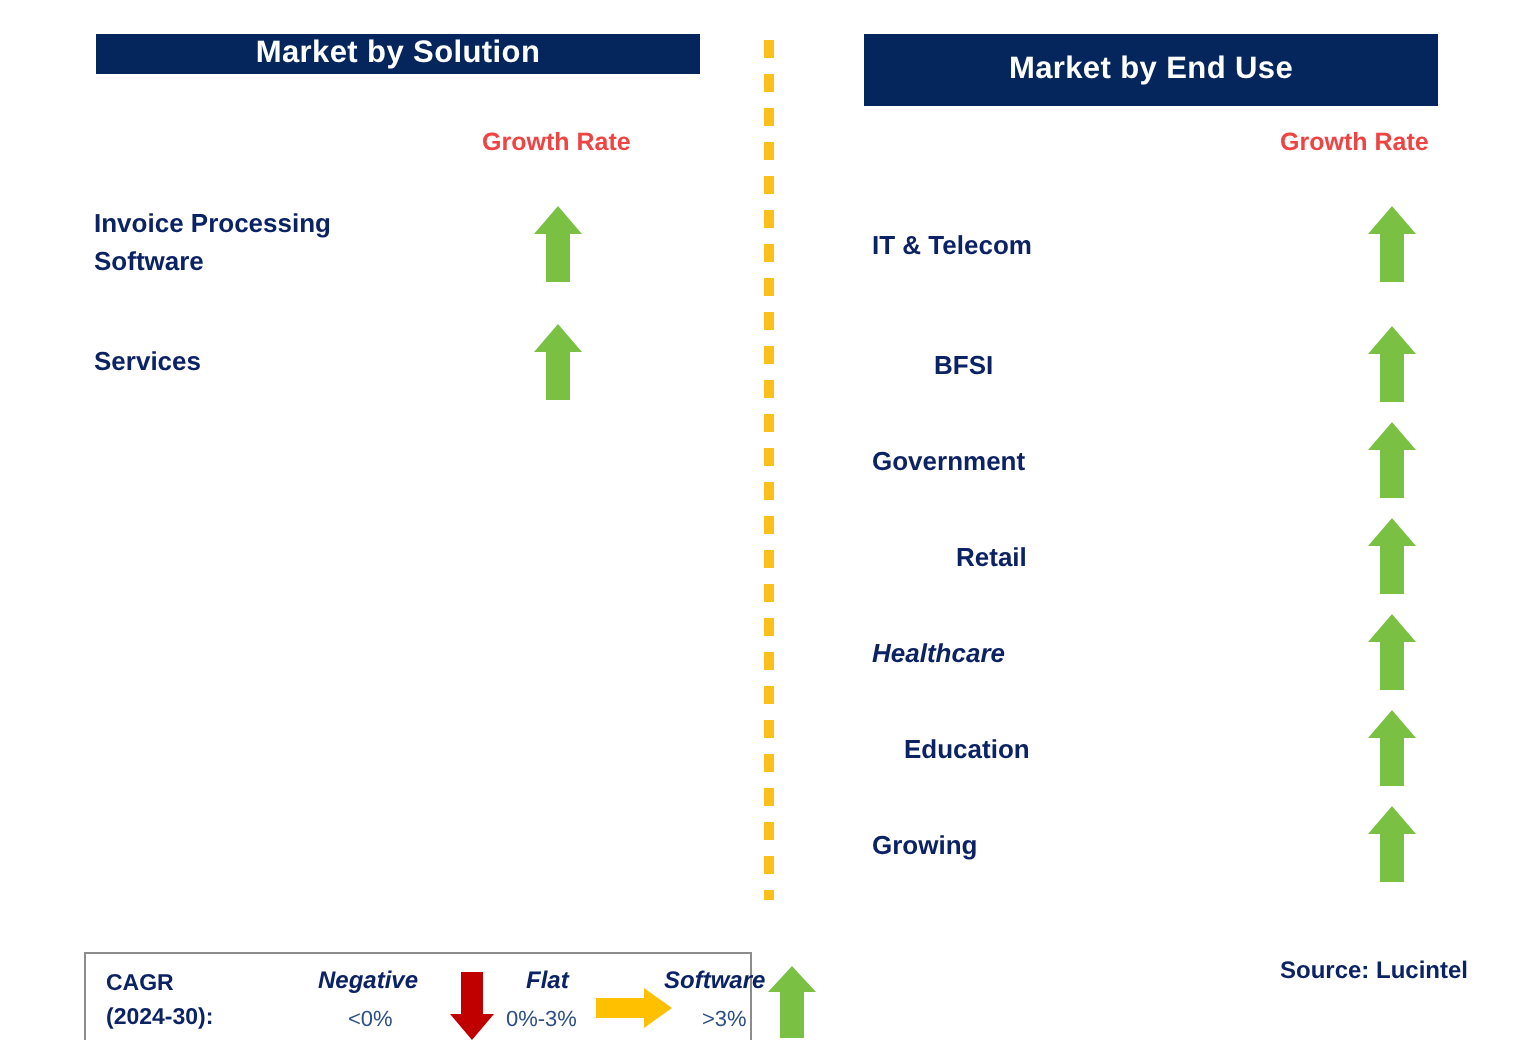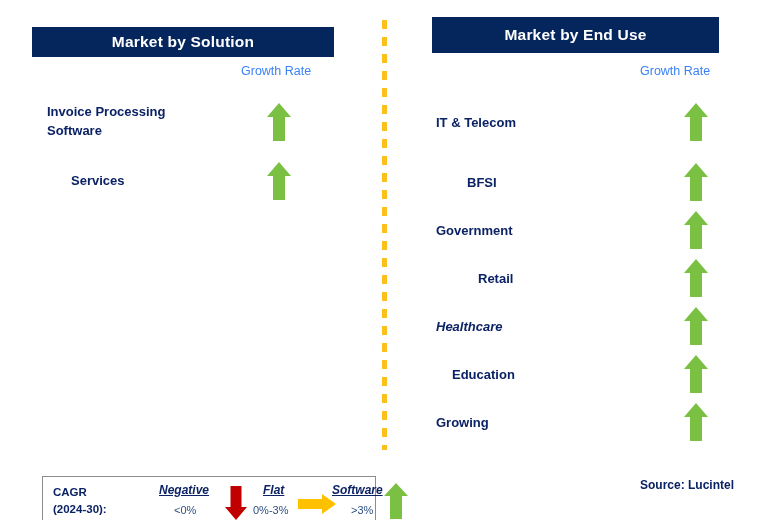--- a/index.html
+++ b/index.html
@@ -24,29 +24,29 @@
     background: #04265c;
     color: #ffffff;
     font-weight: bold;
     font-size: 15.5px;
     letter-spacing: 0.2px;
     display: flex;
     align-items: center;
     justify-content: center;
     text-align: center;
   }
-  #header-left  { left: 32px;  top: 17px; width: 302px; height: 30px; margin-top: 10px; }
+  #header-left  { left: 48px;  top: 17px; width: 302px; height: 20px; }
   #header-right { left: 432px; top: 17px; width: 287px; height: 36px; }
 
   
   .growth-rate-label {
     position: absolute;
     font-size: 12.5px;
-    font-weight: normal;
-    color: #3b82f6;
+    font-weight: bold;
+    color: #ef4444;
     white-space: nowrap;
   }
   #growth-rate-left  { left: 241px; top: 64px; }
   #growth-rate-right { left: 640px; top: 64px; }
 
   
   .seg-row {
     position: absolute;
     display: flex;
     align-items: center;
@@ -105,21 +105,20 @@
     line-height: 1.45;
     white-space: pre-line;
   }
   .legend-title {
     position: absolute;
     font-style: italic;
     font-weight: bold;
     font-size: 12px;
     color: #0b2265;
     white-space: nowrap;
-    text-decoration: underline;
   }
   .legend-range {
     position: absolute;
     font-size: 11px;
     color: #2c4f86;
     white-space: nowrap;
   }
   .legend-icon { position: absolute; }
 
   
@@ -160,21 +159,21 @@
   <div class="seg-row" style="left:47px; top:103px;">
     <span class="seg-label">Invoice Processing
 Software</span>
   </div>
   <div class="seg-arrow-cell" style="left:264px; top:101px; width:30px; height:42px;">
     <svg class="arrow" width="26" height="40" viewBox="0 0 26 40">
       <polygon points="13,1 25,15 19,15 19,39 7,39 7,15 1,15" fill="#7ac143"></polygon>
     </svg>
   </div>
 
-  <div class="seg-row" style="left:47px; top:172px;margin-left:24px;">
+  <div class="seg-row" style="left:47px; top:172px;">
     <span class="seg-label">Services</span>
   </div>
   <div class="seg-arrow-cell" style="left:264px; top:160px; width:30px; height:42px;">
     <svg class="arrow" width="26" height="40" viewBox="0 0 26 40">
       <polygon points="13,1 25,15 19,15 19,39 7,39 7,15 1,15" fill="#7ac143"></polygon>
     </svg>
   </div>
 
   <div id="divider"></div>
 

